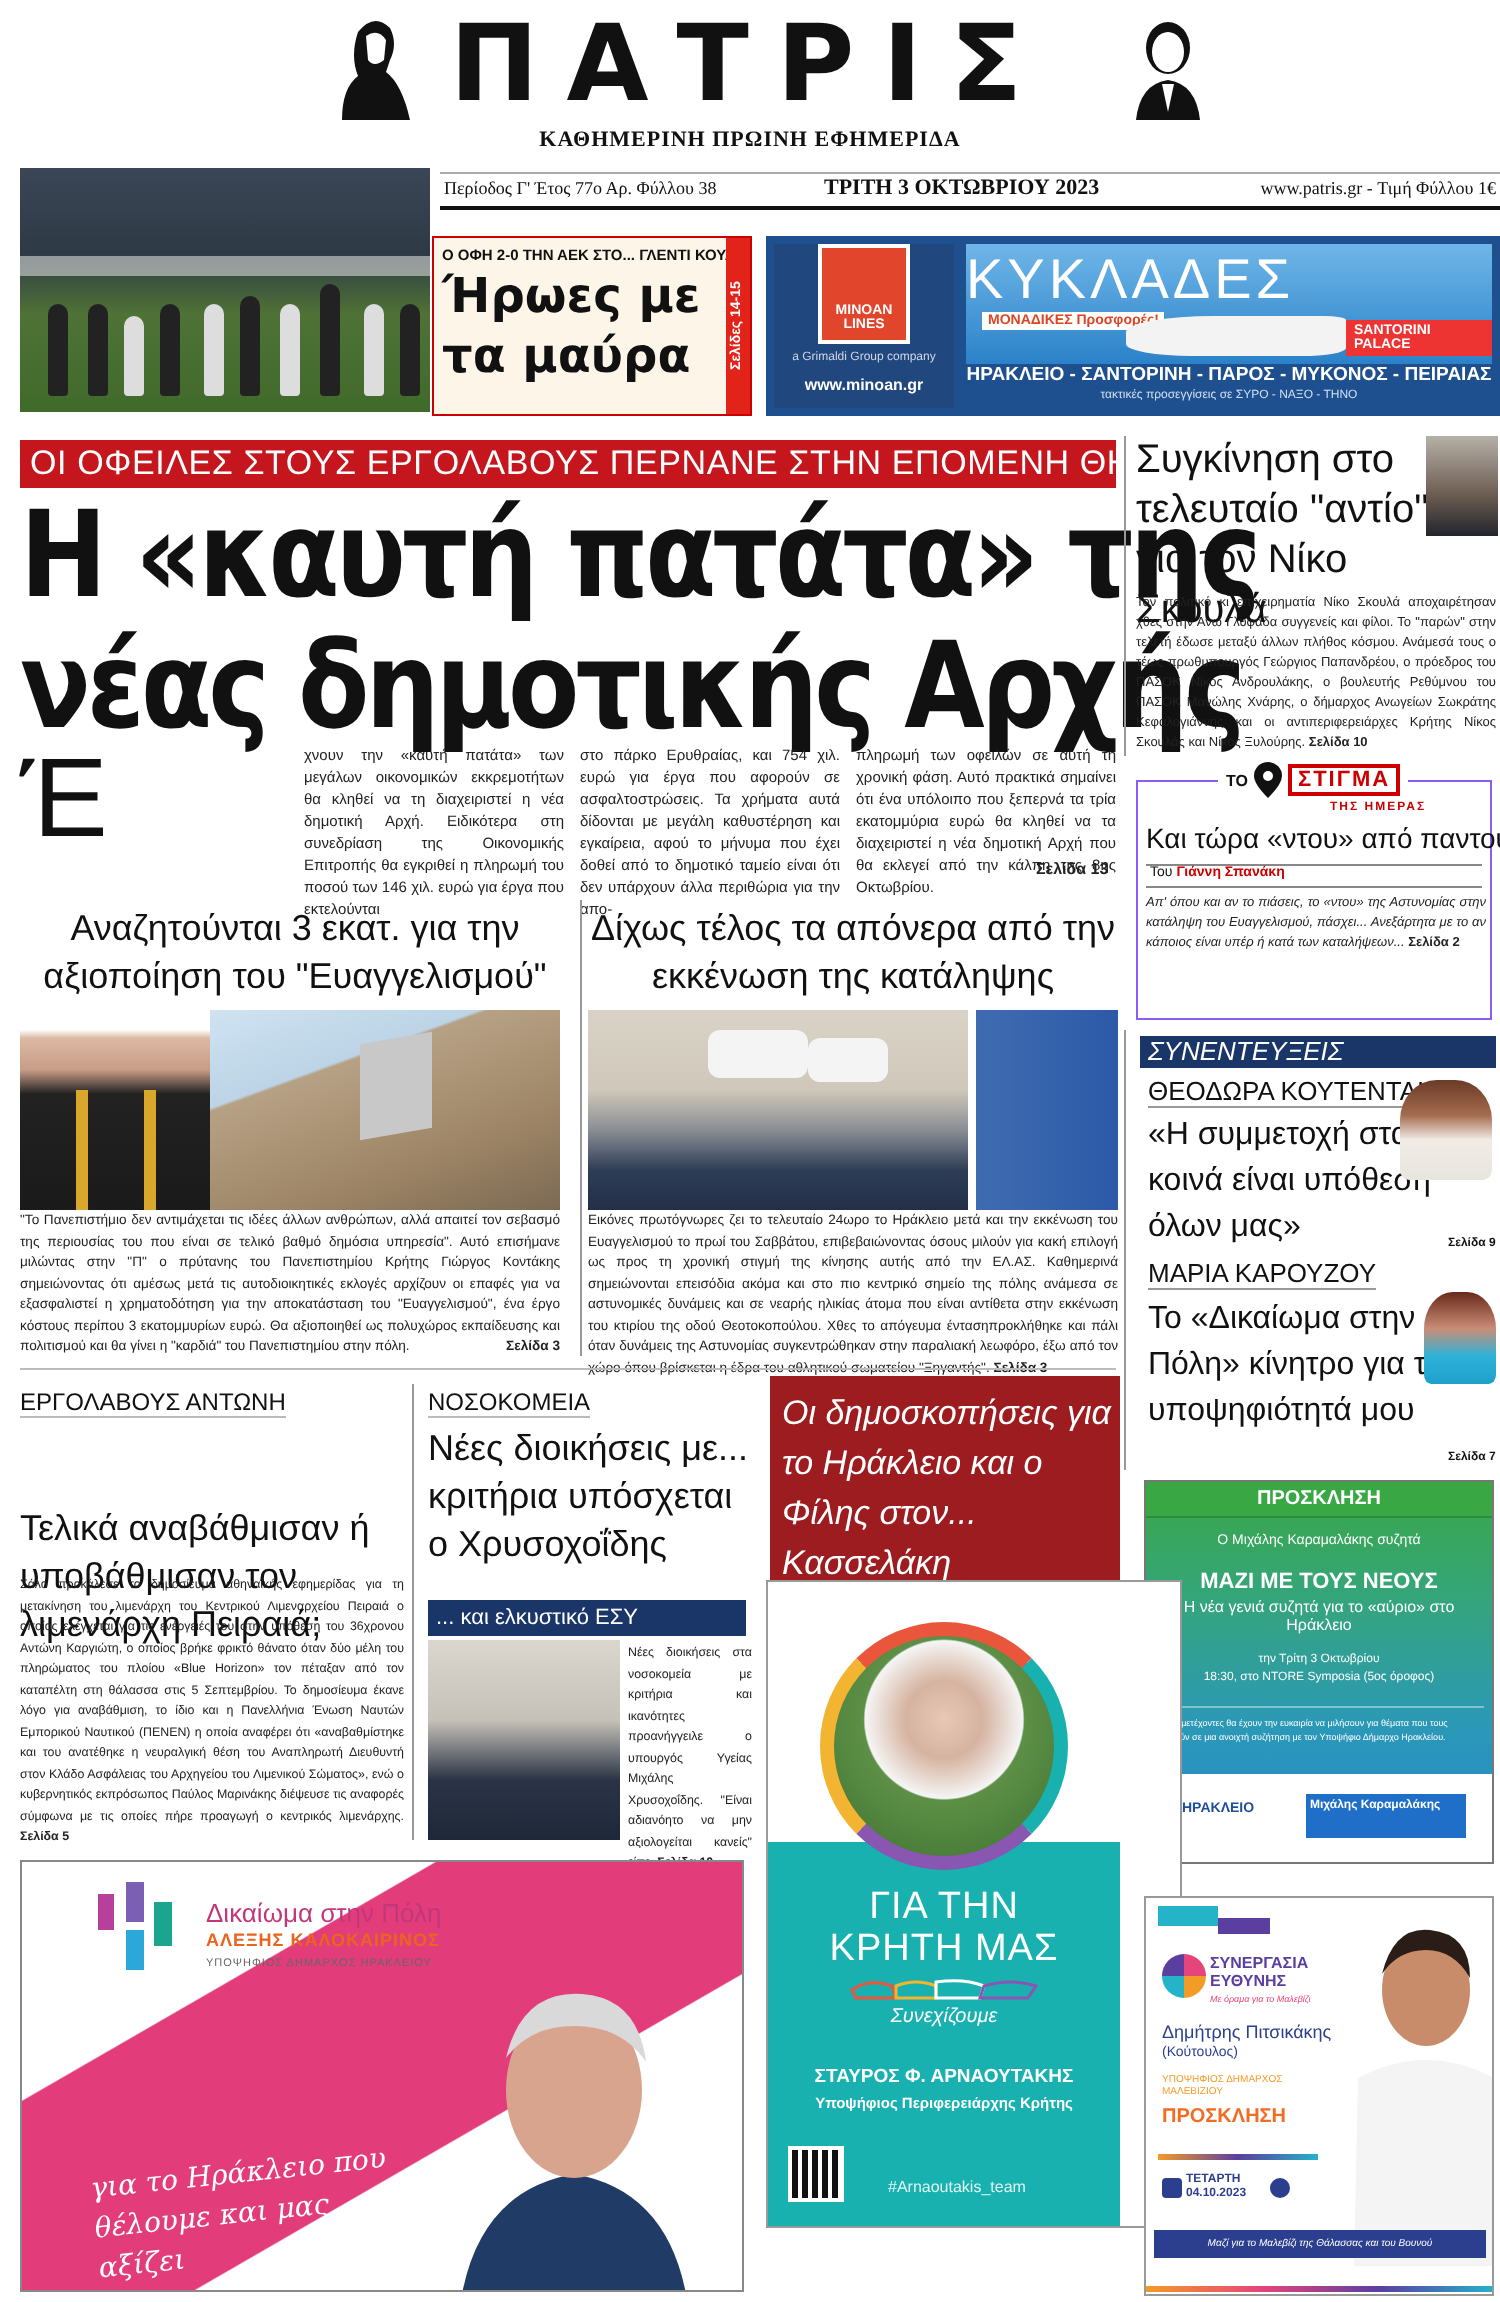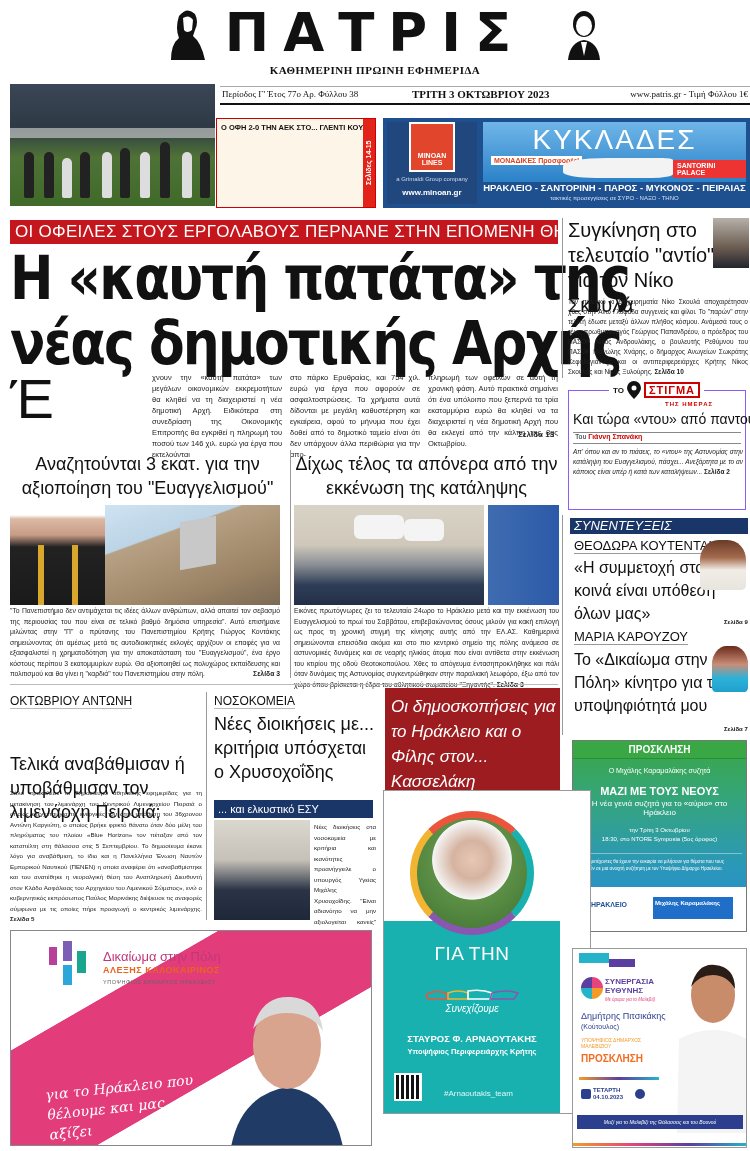--- a/index.html
+++ b/index.html
@@ -26,21 +26,21 @@
 #sports-title{left:4px;top:14px;font-family:"DejaVu Sans",sans-serif;font-weight:bold;font-size:24px;line-height:30px;}
 #sports-pages{right:0;top:0;width:12px;height:88px;background:#e2231a;color:#fff;font-size:7px;font-weight:bold;writing-mode:vertical-rl;transform:rotate(180deg);text-align:center;line-height:12px;}
 
 #minoan{left:383px;top:118px;width:367px;height:90px;background:#1e4f8f;}
 #minoan-logo{left:4px;top:4px;width:90px;height:82px;background:#21477f;}
 #minoan-logo .red{position:absolute;left:22px;top:0;width:46px;height:50px;background:#e1452b;border:2px solid #fff;}
 #minoan-logo .name{position:absolute;left:22px;top:30px;width:46px;text-align:center;color:#fff;font-size:7px;font-weight:bold;}
 #minoan-logo .grp{position:absolute;left:0;top:54px;width:90px;text-align:center;color:#cfd8e6;font-size:6px;}
 #minoan-logo .url{position:absolute;left:0;top:66px;width:90px;text-align:center;color:#fff;font-size:8px;font-weight:bold;}
 #minoan-main{left:100px;top:4px;width:263px;height:60px;background:linear-gradient(180deg,#6fb6e8,#2b82c9);}
-#minoan-title{left:0;top:2px;width:263px;text-align:center;color:#fff;font-size:28px;letter-spacing:2px;}
+#minoan-title{left:0;top:2px;width:263px;color:#fff;font-size:28px;letter-spacing:2px;}
 #minoan-offer{left:8px;top:34px;background:#fff;color:#d42;font-size:7px;font-weight:bold;padding:1px 3px;}
 #minoan-ship{left:80px;top:36px;width:110px;height:20px;background:#f3f3f3;border-radius:40% 10% 20% 30%;}
 #minoan-palace{left:190px;top:38px;background:#e33;color:#fff;font-size:7px;font-weight:bold;padding:2px 4px;}
 #minoan-route{left:100px;top:64px;width:263px;text-align:center;color:#fff;font-size:9.5px;font-weight:bold;}
 #minoan-sub{left:100px;top:77px;width:263px;text-align:center;color:#cfe0f5;font-size:6px;}
 
 #lead-kicker{left:10px;top:220px;width:548px;height:24px;background:#c4161c;color:#fff;font-size:17px;line-height:24px;padding-left:5px;white-space:nowrap;letter-spacing:.3px;}
 #lead-title{left:10px;top:246px;width:548px;font-family:"DejaVu Sans",sans-serif;font-weight:bold;font-size:52px;line-height:57px;letter-spacing:-2px;transform:scaleY(1.15);transform-origin:top left;white-space:nowrap;}
 #lead-body{left:10px;top:372px;width:548px;height:68px;}
 #dropcap{left:0;top:0;font-size:56px;line-height:54px;font-weight:normal;color:#111;}
@@ -156,20 +156,22 @@
     <div class="fig w" style="left:92px"></div>
     <div class="fig" style="left:110px;height:50px"></div>
   <div class="fig w" style="left:130px"></div>
     <div class="fig" style="left:150px;height:56px"></div>
     <div class="fig w" style="left:172px"></div>
     <div class="fig" style="left:190px"></div>
 </div>
 <div id="sports-box" class="abs">
   <div id="sports-kicker" class="abs">Ο ΟΦΗ 2-0 ΤΗΝ ΑΕΚ ΣΤΟ... ΓΛΕΝΤΙ ΚΟΥΛΕ</div>
   <div id="sports-title" class="abs">
+    <div>Ήρωες με</div>
+    <div>τα μαύρα</div>
   </div>
   <div id="sports-pages" class="abs">Σελίδες 14-15</div>
 </div>
 
 <div id="minoan" class="abs">
   <div id="minoan-logo" class="abs">
     <div class="red"></div>
     <div class="name">MINOAN LINES</div>
     <div class="grp">a Grimaldi Group company</div>
     <div class="url">www.minoan.gr</div>
@@ -255,21 +257,21 @@
   <span>"Το Πανεπιστήμιο δεν αντιμάχεται τις ιδέες άλλων ανθρώπων, αλλά απαιτεί τον σεβασμό της περιουσίας του που είναι σε τελικό βαθμό δημόσια υπηρεσία". Αυτό επισήμανε μιλώντας στην "Π" ο πρύτανης του Πανεπιστημίου Κρήτης Γιώργος Κοντάκης σημειώνοντας ότι αμέσως μετά τις αυτοδιοικητικές εκλογές αρχίζουν οι επαφές για να εξασφαλιστεί η χρηματοδότηση για την αποκατάσταση του "Ευαγγελισμού", ένα έργο κόστους περίπου 3 εκατομμυρίων ευρώ. Θα αξιοποιηθεί ως πολυχώρος εκπαίδευσης και πολιτισμού και θα γίνει η "καρδιά" του Πανεπιστημίου στην πόλη.</span>
   <b class="pg" style="float:right">Σελίδα 3</b>
 </div>
 <div id="story3-body" class="col" style="font-size:6.8px;line-height:10.5px;">
   <span>Εικόνες πρωτόγνωρες ζει το τελευταίο 24ωρο το Ηράκλειο μετά και την εκκένωση του Ευαγγελισμού το πρωί του Σαββάτου, επιβεβαιώνοντας όσους μιλούν για κακή επιλογή ως προς τη χρονική στιγμή της κίνησης αυτής από την ΕΛ.ΑΣ. Καθημερινά σημειώνονται επεισόδια ακόμα και στο πιο κεντρικό σημείο της πόλης ανάμεσα σε αστυνομικές δυνάμεις και σε νεαρής ηλικίας άτομα που είναι αντίθετα στην εκκένωση του κτιρίου της οδού Θεοτοκοπούλου. Χθες το απόγευμα έντασηπροκλήθηκε και πάλι όταν δυνάμεις της Αστυνομίας συγκεντρώθηκαν στην παραλιακή λεωφόρο, έξω από τον χώρο όπου βρίσκεται η έδρα του αθλητικού σωματείου "Ξηγαντής".</span>
   <b class="pg">Σελίδα 3</b>
 </div>
 
 <div id="hr3" class="abs"></div>
 <div id="vsep4" class="abs"></div>
-<div class="abs sec-kicker" style="left:10px;top:694px;">ΟΚΤΩΒΡΙΟΥ ΑΝΤΩΝΗ</div>
+<div class="abs sec-kicker" style="left:10px;top:694px;">ΕΡΓΟΛΑΒΟΥΣ ΑΝΤΩΝΗ</div>
 <div id="antoni-title" class="abs">Τελικά αναβάθμισαν ή υποβάθμισαν τον λιμενάρχη Πειραιά;</div>
 <div id="antoni-body" class="col" style="font-size:6.2px;line-height:10.5px;">
   <span>Σάλο προκάλεσε το δημοσίευμα αθηναϊκής εφημερίδας για τη μετακίνηση του λιμενάρχη του Κεντρικού Λιμεναρχείου Πειραιά ο οποίος ελέγχεται για τις ενέργειές του στην υπόθεση του 36χρονου Αντώνη Καργιώτη, ο οποίος βρήκε φρικτό θάνατο όταν δύο μέλη του πληρώματος του πλοίου «Blue Horizon» τον πέταξαν από τον καταπέλτη στη θάλασσα στις 5 Σεπτεμβρίου. Το δημοσίευμα έκανε λόγο για αναβάθμιση, το ίδιο και η Πανελλήνια Ένωση Ναυτών Εμπορικού Ναυτικού (ΠΕΝΕΝ) η οποία αναφέρει ότι «αναβαθμίστηκε και του ανατέθηκε η νευραλγική θέση του Αναπληρωτή Διευθυντή στον Κλάδο Ασφάλειας του Αρχηγείου του Λιμενικού Σώματος», ενώ ο κυβερνητικός εκπρόσωπος Παύλος Μαρινάκης διέψευσε τις αναφορές σύμφωνα με τις οποίες πήρε προαγωγή ο κεντρικός λιμενάρχης.</span>
   <b class="pg">Σελίδα 5</b>
 </div>
 <div class="abs sec-kicker" style="left:214px;top:694px;">ΝΟΣΟΚΟΜΕΙΑ</div>
 <div id="hosp-title" class="abs">Νέες διοικήσεις με... κριτήρια υπόσχεται ο Χρυσοχοΐδης</div>
 <div id="esy-bar" class="abs">... και ελκυστικό ΕΣΥ</div>
 <div id="esy-photo" class="abs"></div>
 <div id="esy-body" class="col" style="font-size:6.2px;line-height:10.5px;">
@@ -316,20 +318,21 @@
     <ellipse cx="86" cy="62" rx="34" ry="44" fill="#d9a48e"></ellipse>
     <path d="M52 46 Q60 12 90 14 Q118 16 122 48 Q110 30 86 30 Q64 30 52 46Z" fill="#d9d9d9"></path>
   </svg>
 </div>
 
 <div id="ark-ad" class="abs">
   <div id="ark-teal" class="abs"></div>
   <div id="ark-ring" class="abs"></div>
   <div id="ark-slogan" class="abs">
     <div>ΓΙΑ ΤΗΝ</div>
+    <div>ΚΡΗΤΗ ΜΑΣ</div>
   </div>
   <svg id="ark-map" class="abs" viewBox="0 0 96 14">
     <path d="M2 8 Q10 2 22 6 L24 12 L4 12Z" fill="none" stroke="#e9563b" stroke-width="1.5"></path>
     <path d="M24 6 Q34 2 44 6 L44 12 L24 12Z" fill="none" stroke="#f2b431" stroke-width="1.5"></path>
     <path d="M44 4 Q58 2 68 6 L66 12 L44 12Z" fill="none" stroke="#fff" stroke-width="1.5"></path>
     <path d="M68 6 Q82 2 94 6 L90 12 L66 12Z" fill="none" stroke="#8956b1" stroke-width="1.5"></path>
   </svg>
   <div id="ark-sign" class="abs">Συνεχίζουμε</div>
   <div id="ark-name" class="abs">ΣΤΑΥΡΟΣ Φ. ΑΡΝΑΟΥΤΑΚΗΣ</div>
   <div id="ark-role" class="abs">Υποψήφιος Περιφερειάρχης Κρήτης</div>

